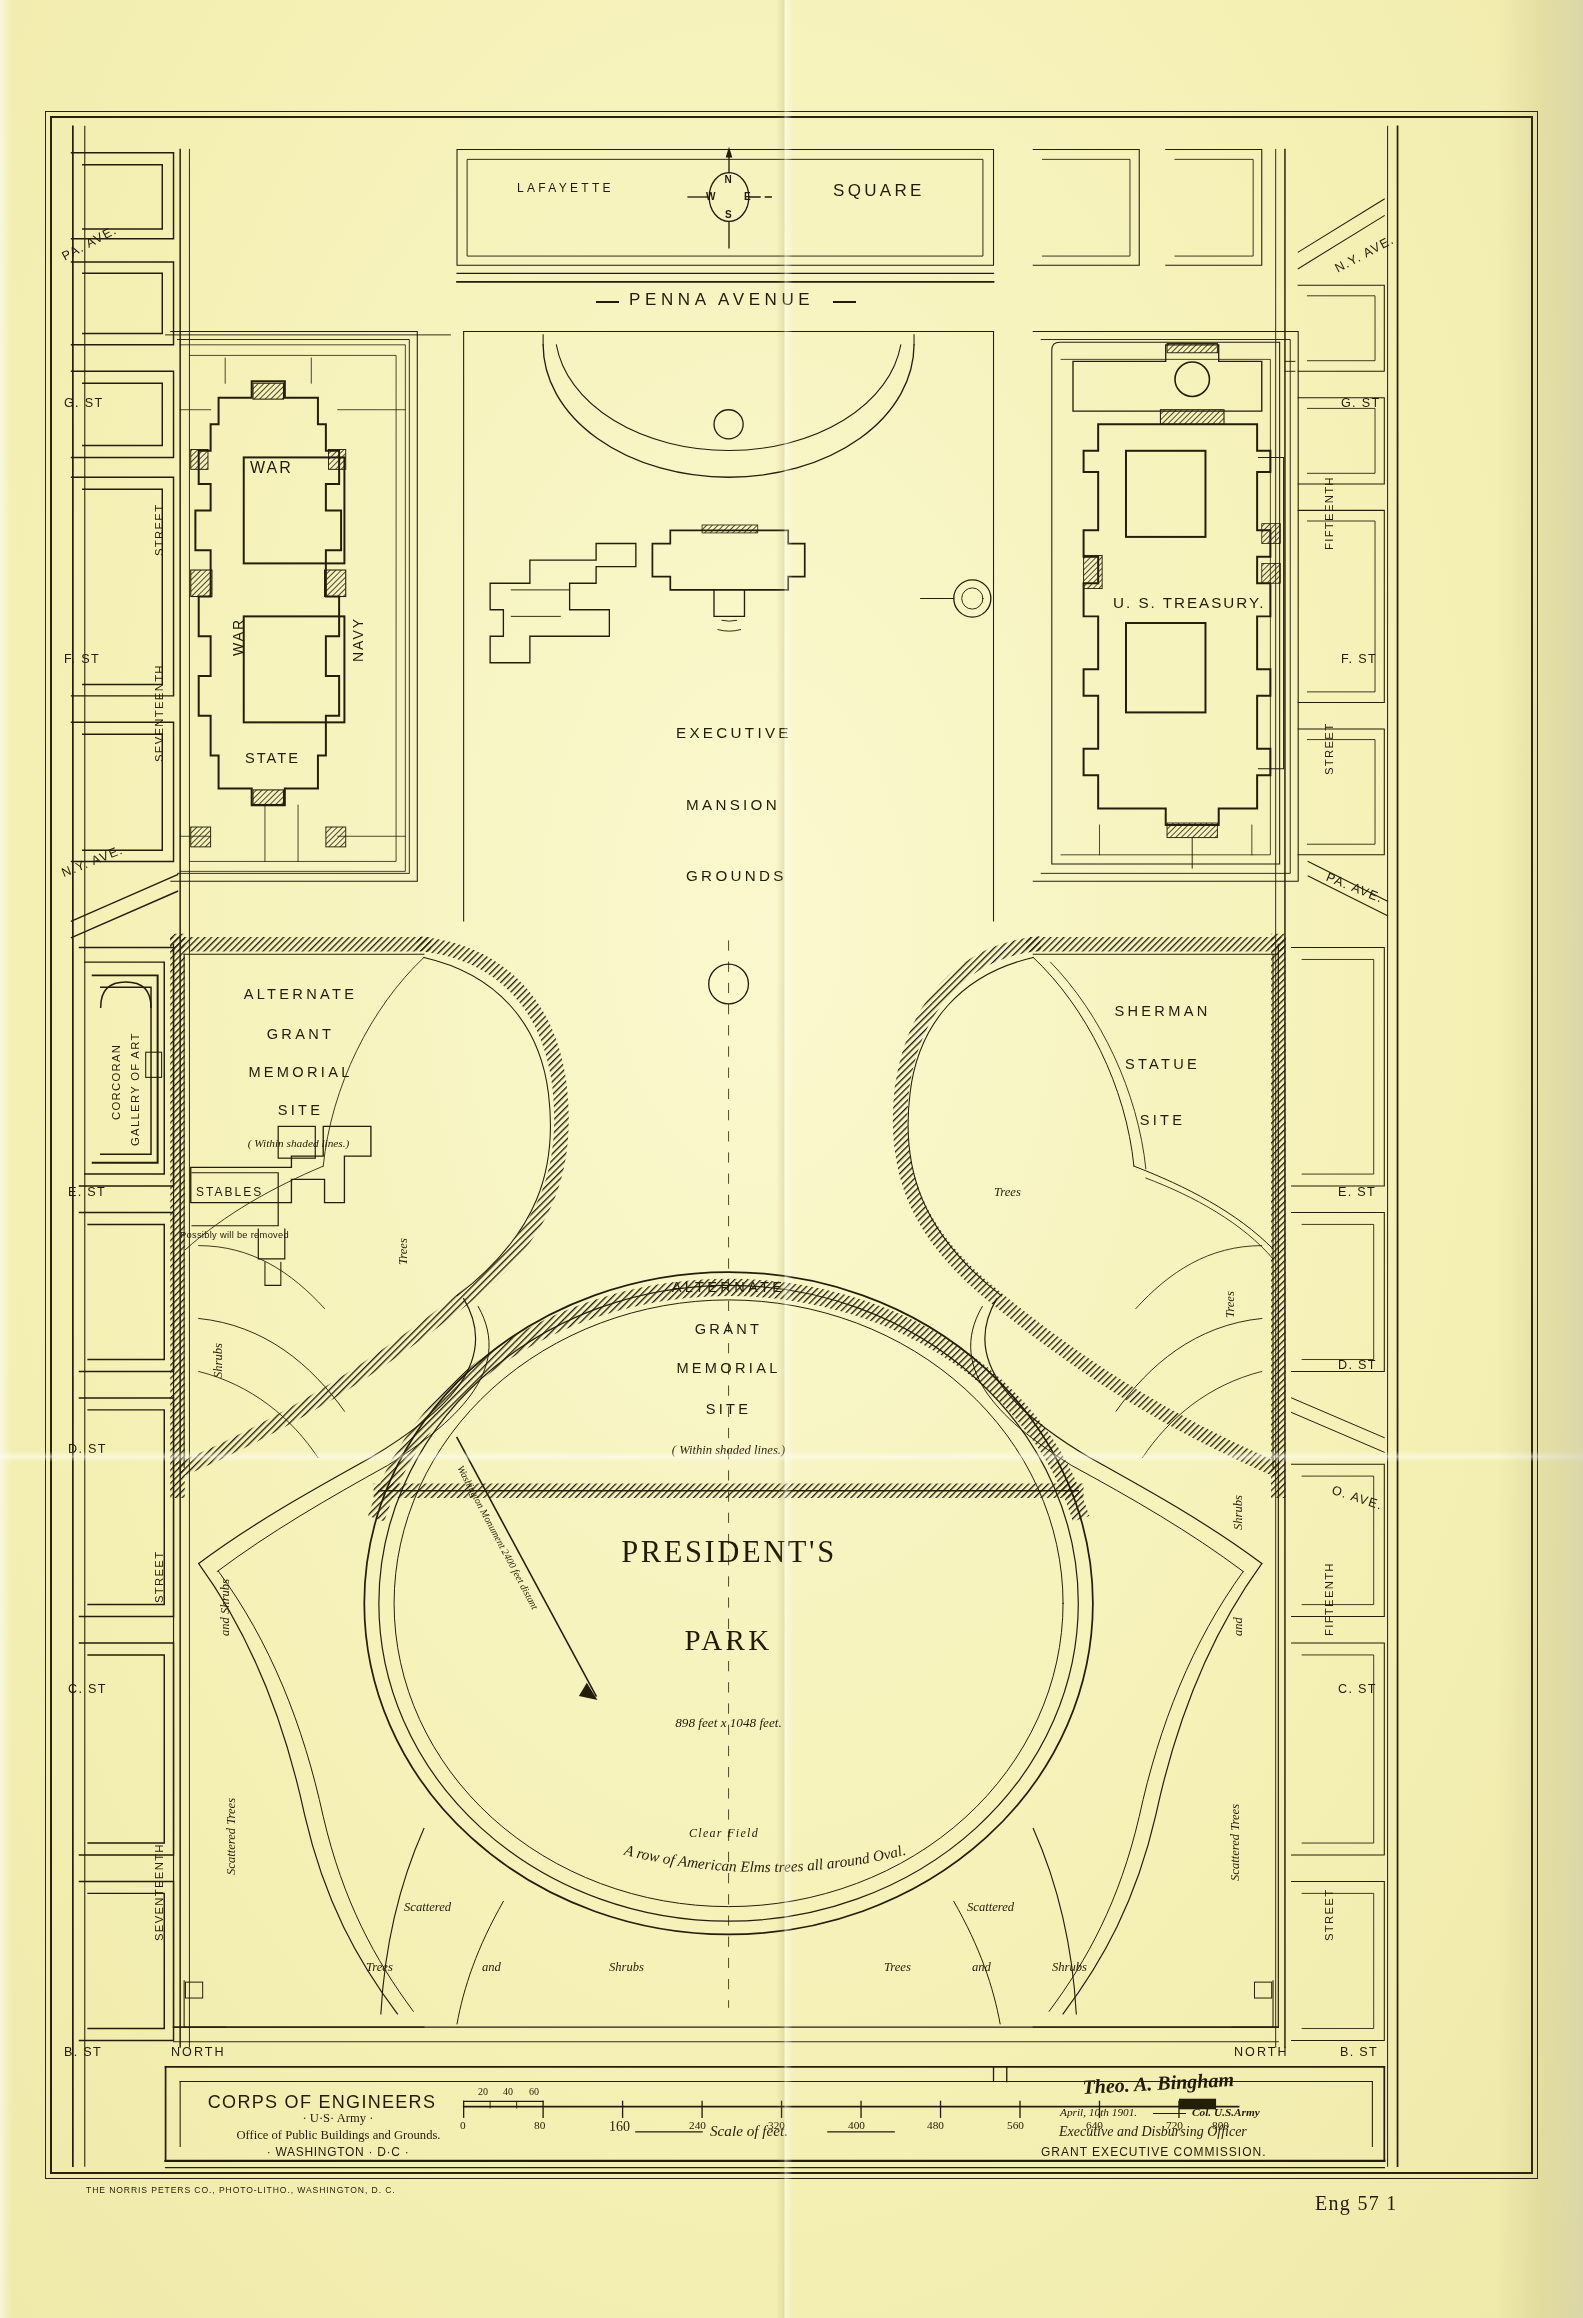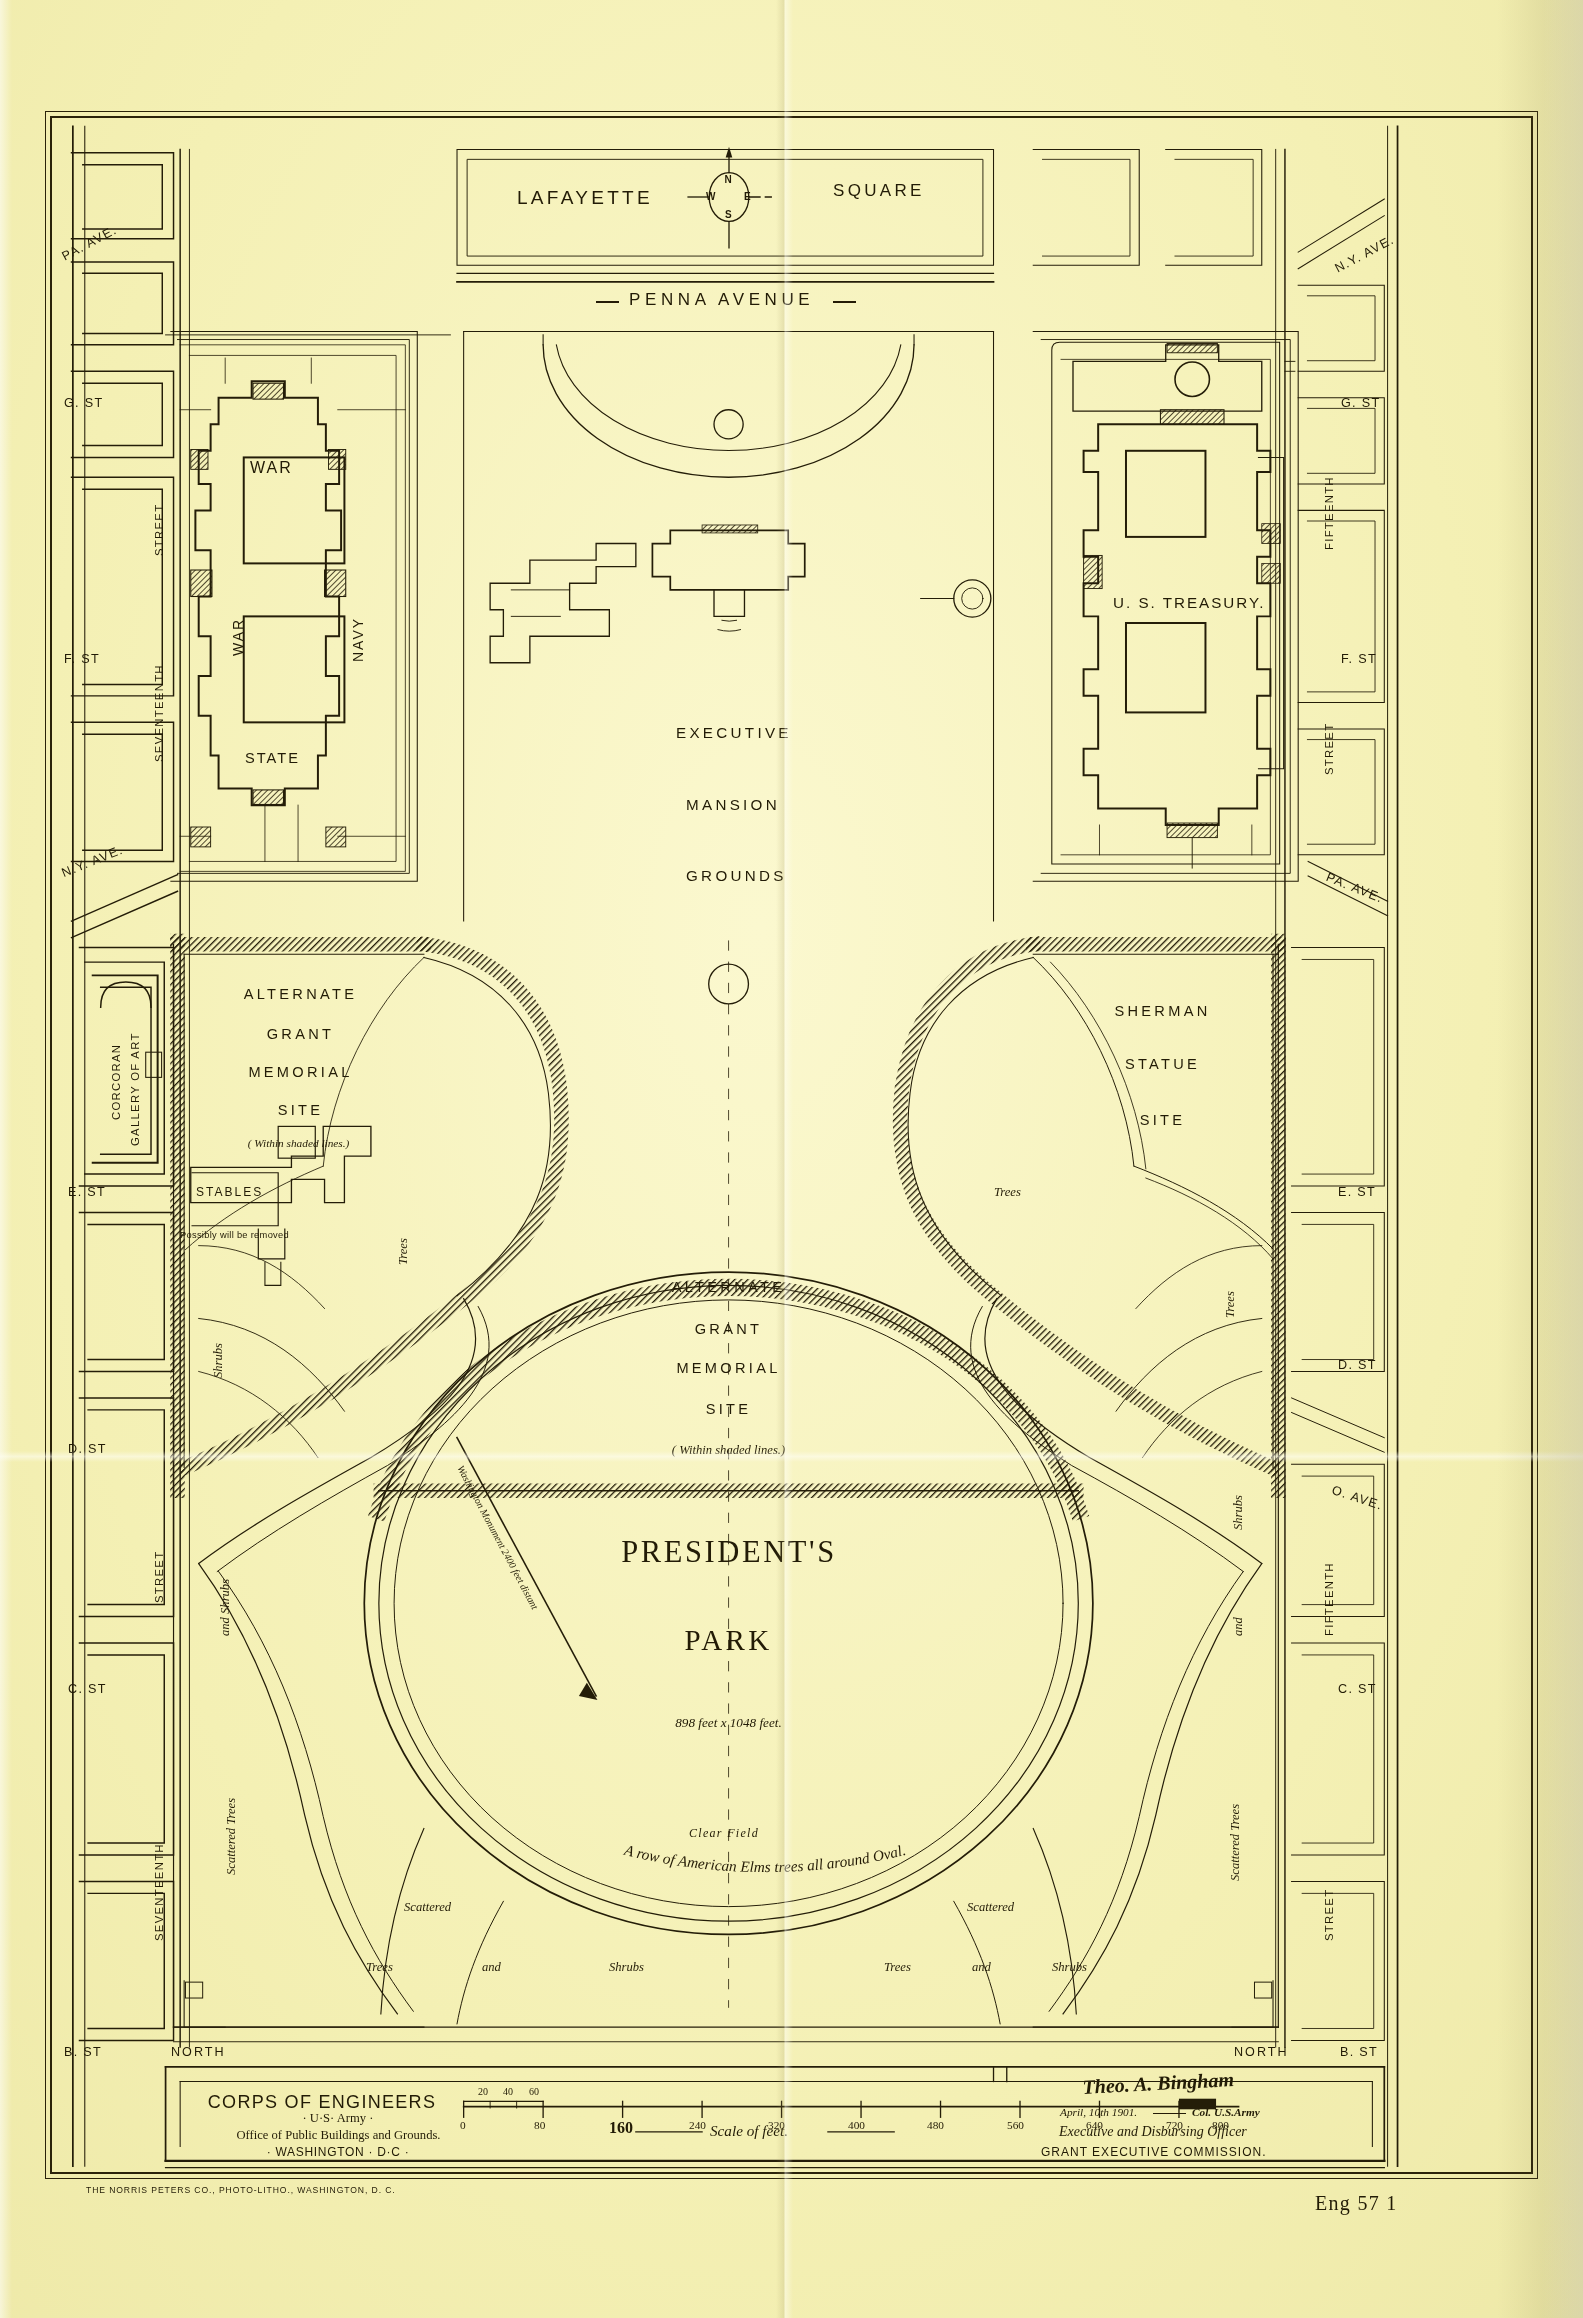--- a/index.html
+++ b/index.html
@@ -397,21 +397,21 @@
         <path d="M 960 3218 L 1060 3218" stroke-width="2"></path>
         <path d="M 1250 3218 L 1350 3218" stroke-width="2"></path>
 
         <path d="M 1500 3120 L 1500 3142" stroke-width="2"></path>
         <path d="M 1520 3120 L 1520 3142" stroke-width="2"></path>
       </g>
 
     </g>
   </svg>
 
-  <div class="lbl sans spaced" style="left:517px;top:188px;font-size:19px;">LAFAYETTE</div>
+  <div class="lbl sans spaced" style="left:517px;top:182px;font-size:12px;">LAFAYETTE</div>
   <div class="lbl sans spaced" style="left:833px;top:182px;font-size:17px;">SQUARE</div>
 
   <div style="position:absolute;left:694px;top:152px;width:70px;height:90px;">
     <svg width="70" height="90" viewBox="0 0 106 136" style="overflow:visible;">
       <ellipse cx="53" cy="68" rx="30" ry="37" fill="none" stroke="#241d08" stroke-width="2"></ellipse>
       <path d="M 53 32 L 53 -4" stroke="#241d08" stroke-width="2"></path>
       <path d="M 53 -8 L 48 8 L 58 8 Z" fill="#241d08"></path>
       <path d="M 53 105 L 53 146" stroke="#241d08" stroke-width="2"></path>
       <path d="M 23 68 L -10 68" stroke="#241d08" stroke-width="2"></path>
       <path d="M 83 68 L 118 68" stroke="#241d08" stroke-width="2" stroke-dasharray="18 6"></path>
@@ -529,21 +529,21 @@
   <div class="lbl serif ctr" style="left:184px;top:2129px;width:309px;font-size:12.6px;">Office of Public Buildings and Grounds.</div>
   <div class="lbl sans ctr" style="left:199px;top:2146px;width:278px;font-size:12px;letter-spacing:0.7px;">· WASHINGTON · D·C ·</div>
 
   <div>
     <div class="lbl serif" style="left:478px;top:2087px;font-size:10px;">20</div>
     <div class="lbl serif" style="left:503px;top:2087px;font-size:10px;">40</div>
     <div class="lbl serif" style="left:529px;top:2087px;font-size:10px;">60</div>
 
     <div class="lbl serif" style="left:460px;top:2120px;font-size:11.3px;">0</div>
     <div class="lbl serif" style="left:534px;top:2120px;font-size:11.3px;">80</div>
-    <div class="lbl serif" style="left:609px;top:2120px;font-size:16px;font-weight:bold;">160</div>
+    <div class="lbl serif" style="left:609px;top:2120px;font-size:14px;">160</div>
     <div class="lbl serif" style="left:689px;top:2120px;font-size:11.3px;">240</div>
     <div class="lbl serif" style="left:768px;top:2120px;font-size:11.3px;">320</div>
     <div class="lbl serif" style="left:848px;top:2120px;font-size:11.3px;">400</div>
     <div class="lbl serif" style="left:927px;top:2120px;font-size:11.3px;">480</div>
     <div class="lbl serif" style="left:1007px;top:2120px;font-size:11.3px;">560</div>
     <div class="lbl serif" style="left:1086px;top:2120px;font-size:11.3px;">640</div>
     <div class="lbl serif" style="left:1166px;top:2120px;font-size:11.3px;">720</div>
     <div class="lbl serif" style="left:1212px;top:2120px;font-size:11.3px;">800</div>
   </div>
   <div class="lbl serif ital" style="left:710px;top:2123px;font-size:15.2px;">Scale of feet.</div>

